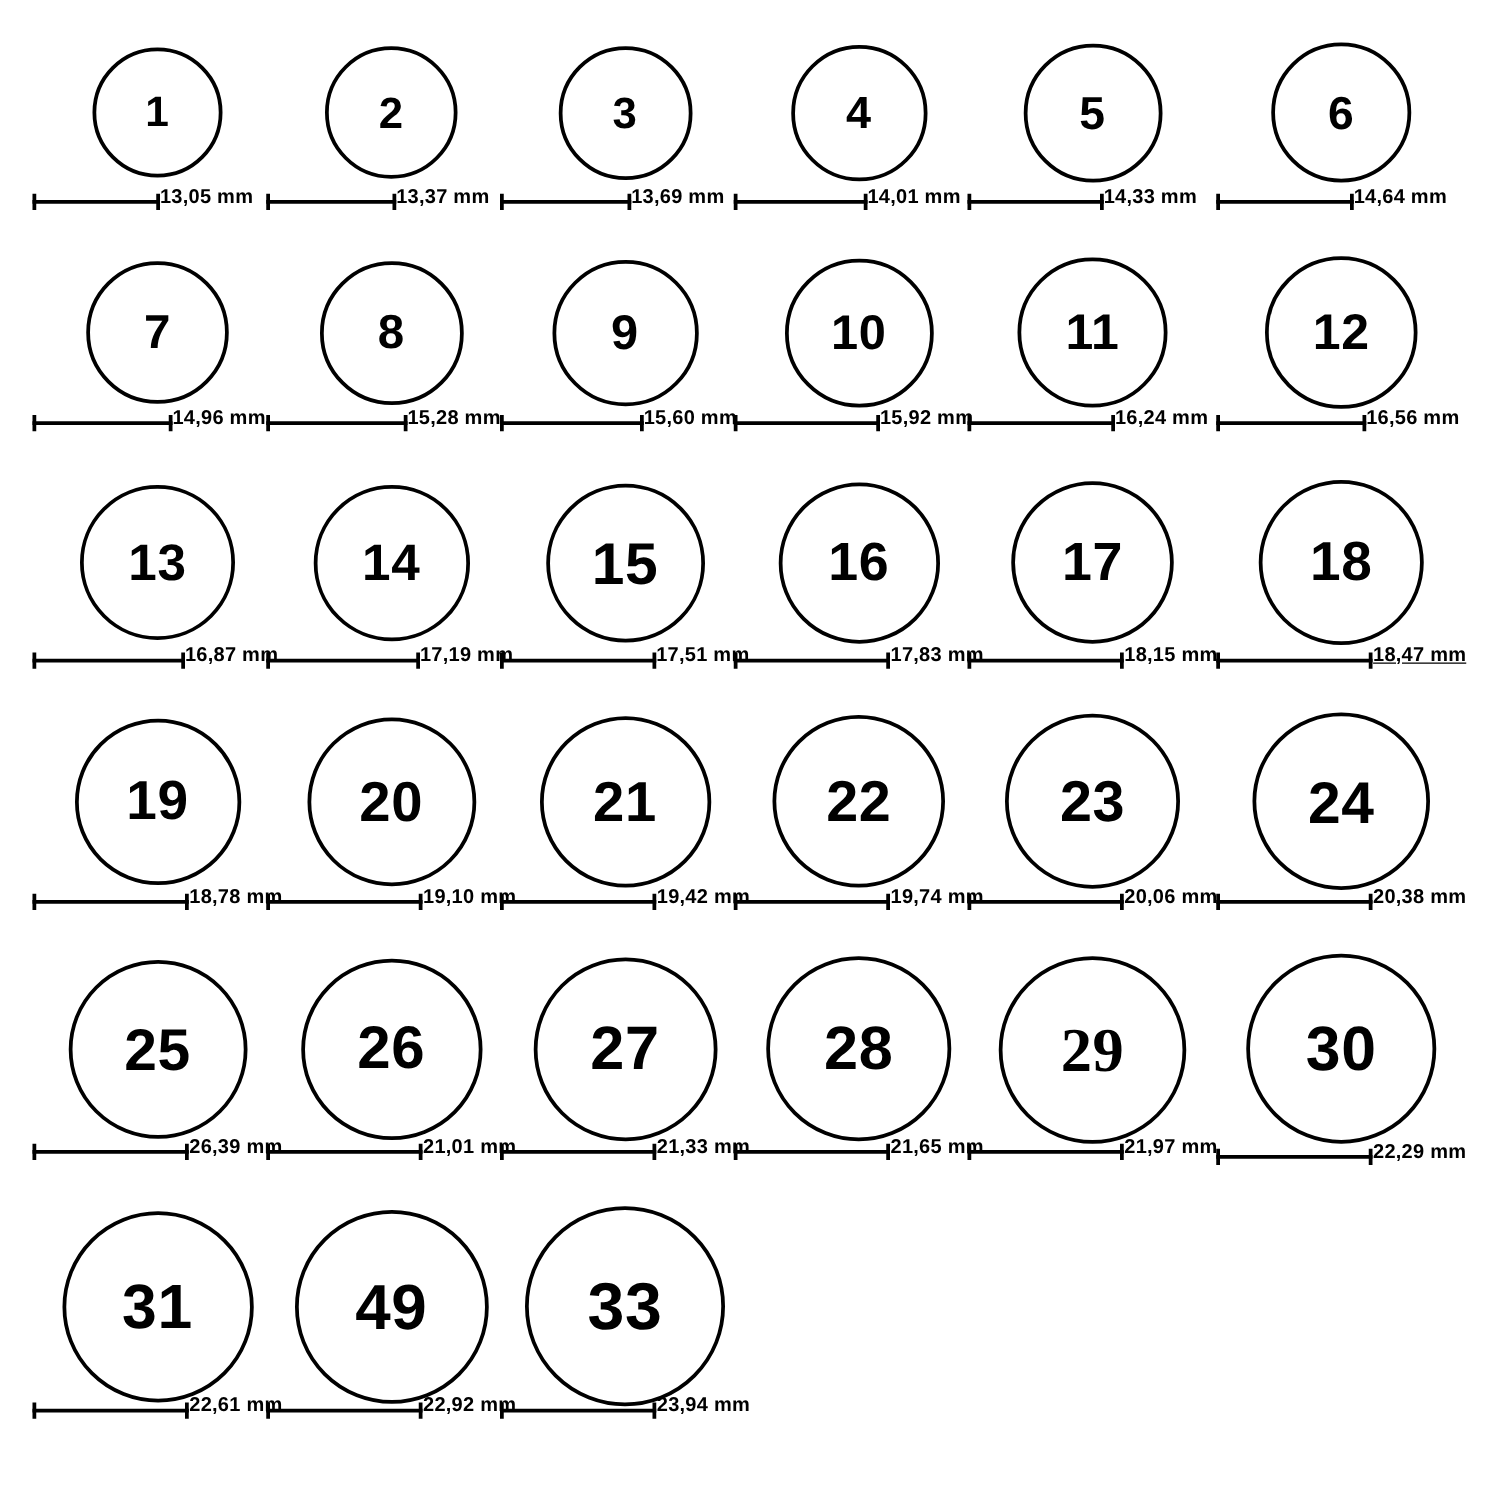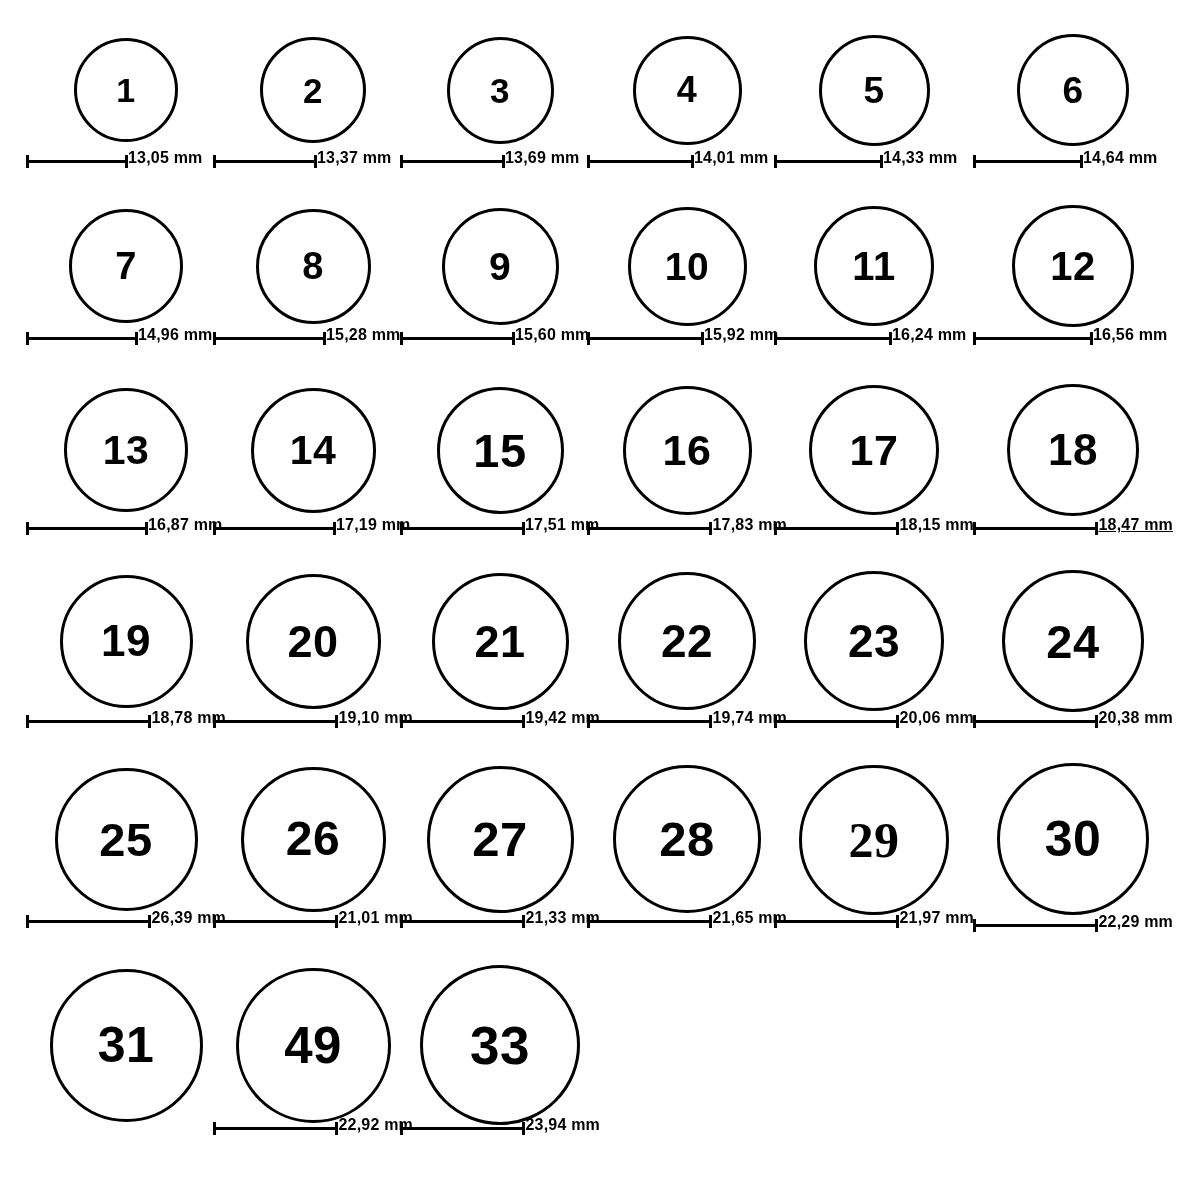--- a/index.html
+++ b/index.html
@@ -468,20 +468,28 @@
         <span class="cap left"></span>
         <span class="cap right"></span>
       </div>
       <div class="measure-label">22,29 mm</div>
     </div>
     <div class="size-cell" style="left: 26px; top: 968.5px; width: 200px;">
       <div class="ring-circle" style="width: 153px; height: 153px;">
         <span class="ring-number" style="font-size: 50px;">31</span>
       </div>
     </div>
+    <div class="measure-wrap" style="position: absolute; left: 26px; top: 1111px; width: 200px;">
+      <div class="measure-bar" style="width: 151px;">
+        <span class="line"></span>
+        <span class="cap left"></span>
+        <span class="cap right"></span>
+      </div>
+      <div class="measure-label">22,61 mm</div>
+    </div>
     <div class="size-cell" style="left: 213px; top: 967.5px; width: 200px;">
       <div class="ring-circle" style="width: 155px; height: 155px;">
         <span class="ring-number" style="font-size: 51px;">49</span>
       </div>
     </div>
     <div class="measure-wrap" style="position: absolute; left: 213px; top: 1111px; width: 200px;">
       <div class="measure-bar" style="width: 153px;">
         <span class="line"></span>
         <span class="cap left"></span>
         <span class="cap right"></span>

